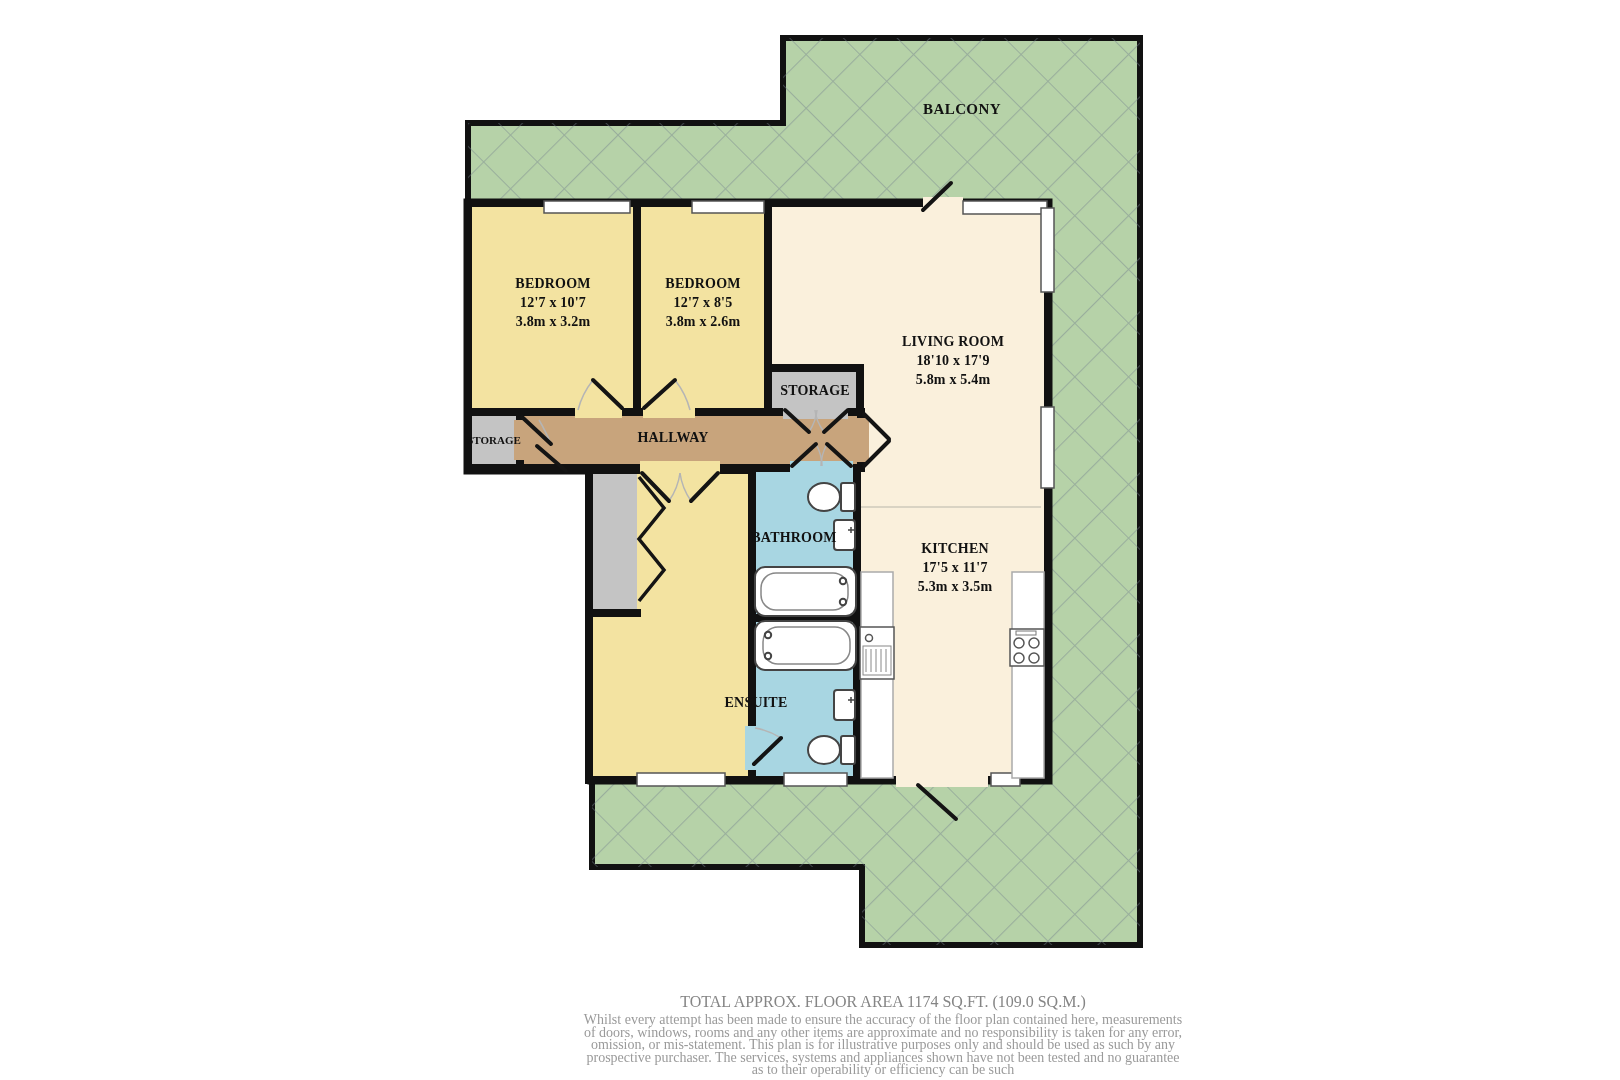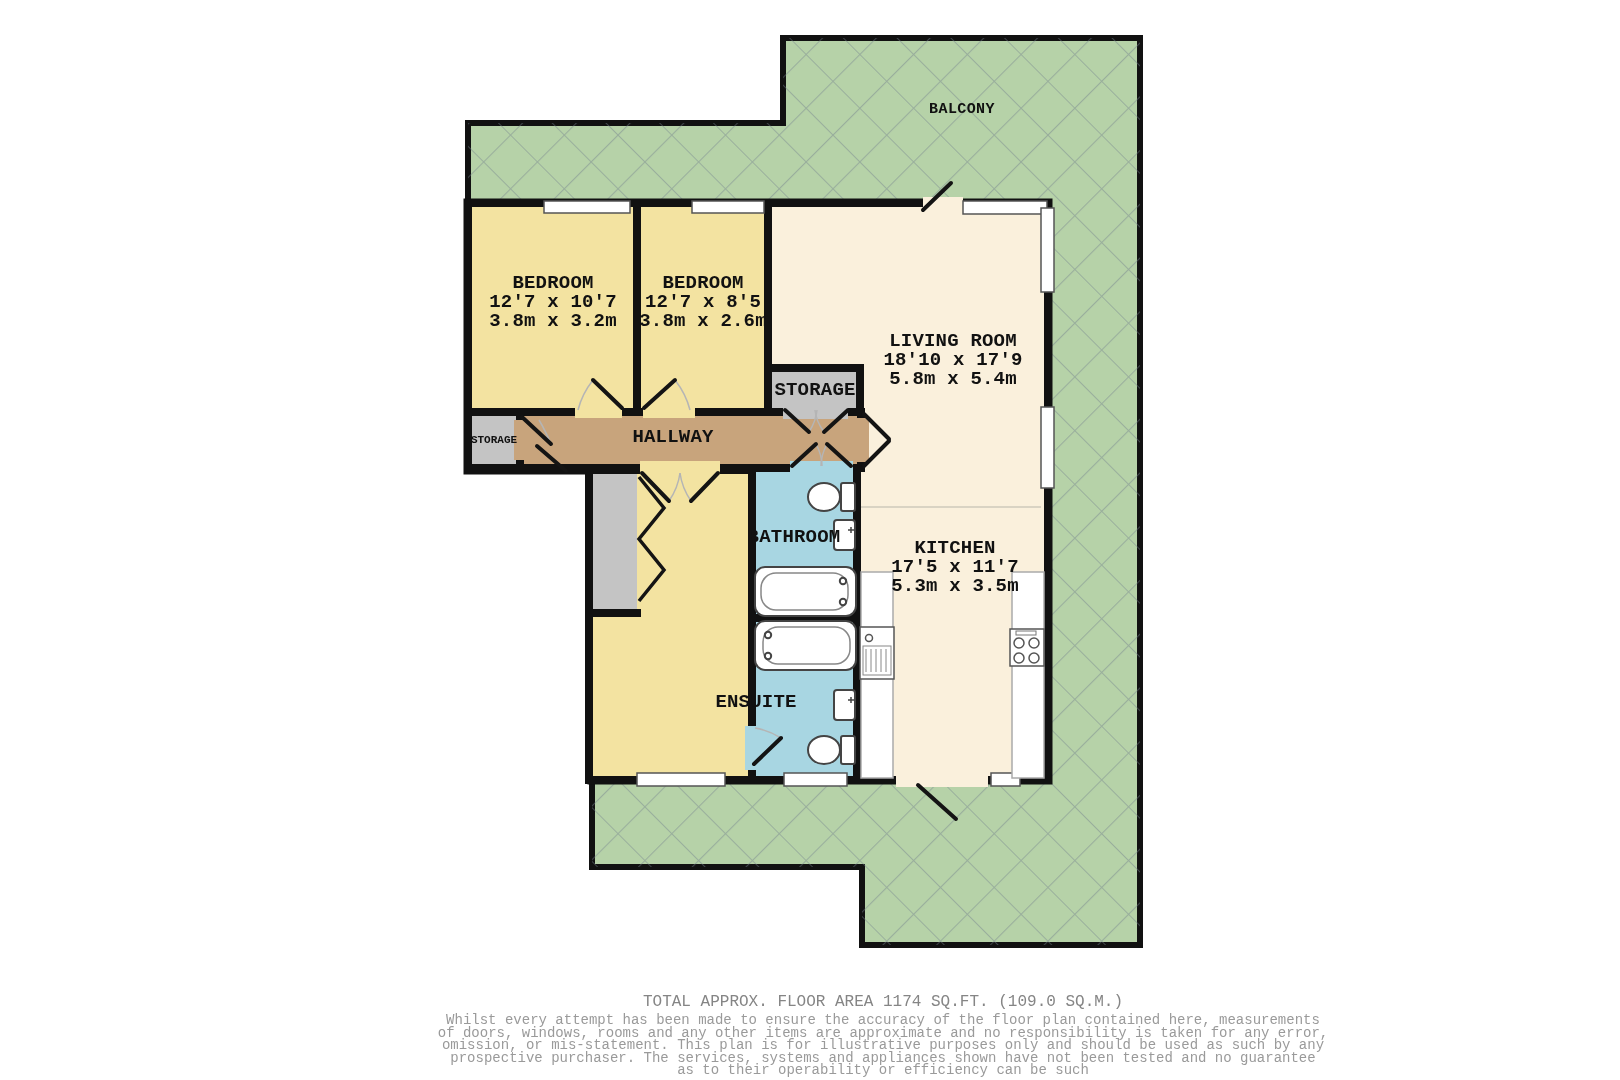--- a/index.html
+++ b/index.html
@@ -2,24 +2,24 @@
 <html style="--wall: #111111; --bedroom-fill: #f3e3a1; --living-fill: #faf0dc; --hallway-fill: #c8a47c; --bath-fill: #a8d6e2; --storage-fill: #c4c4c4; --balcony-fill: #b6d2a8; --balcony-lattice: #76828f; --label-text: #111111; --footer-text: #8f8f8f;"><head>
 <meta charset="utf-8">
 <style>
   :root{
     --wall:#111111; --bedroom-fill:#f3e3a1; --living-fill:#faf0dc; --hallway-fill:#c8a47c;
     --bath-fill:#a8d6e2; --storage-fill:#c4c4c4; --balcony-fill:#b6d2a8; --balcony-lattice:#76828f;
     --label-text:#111111; --footer-text:#8f8f8f;
   }
   html,body{margin:0;padding:0;background:#ffffff;}
   .stage{position:relative;width:1620px;height:1080px;background:#fff;overflow:hidden;
-         font-family:Liberation Mono, monospace;}
+         font-family:Liberation Serif, serif;}
   .plan-svg{position:absolute;left:0;top:0;}
   .room-label{position:absolute;transform:translate(-50%,-50%);text-align:center;
-              color:var(--label-text);font-weight:bold;font-size:19px;line-height:19px;
+              color:var(--label-text);font-weight:bold;font-size:14px;line-height:19px;
               white-space:nowrap;letter-spacing:.2px;}
   .room-label.small{font-size:11px;letter-spacing:0;}
   .balcony-label{font-size:15px;letter-spacing:.4px;}
   .footer{position:absolute;left:883px;top:993px;transform:translateX(-50%);
           text-align:center;color:var(--footer-text);white-space:nowrap;}
   .footer .total{font-size:16px;margin-bottom:3px;color:#858585;}
   .footer .disc{font-size:14px;line-height:12.5px;color:#9a9a9a;}
   .footer .credit{font-size:11.5px;margin-top:2px;color:#9a9a9a;}
   
   .f-balcony{fill:var(--balcony-fill);} .f-cream{fill:var(--living-fill);}

